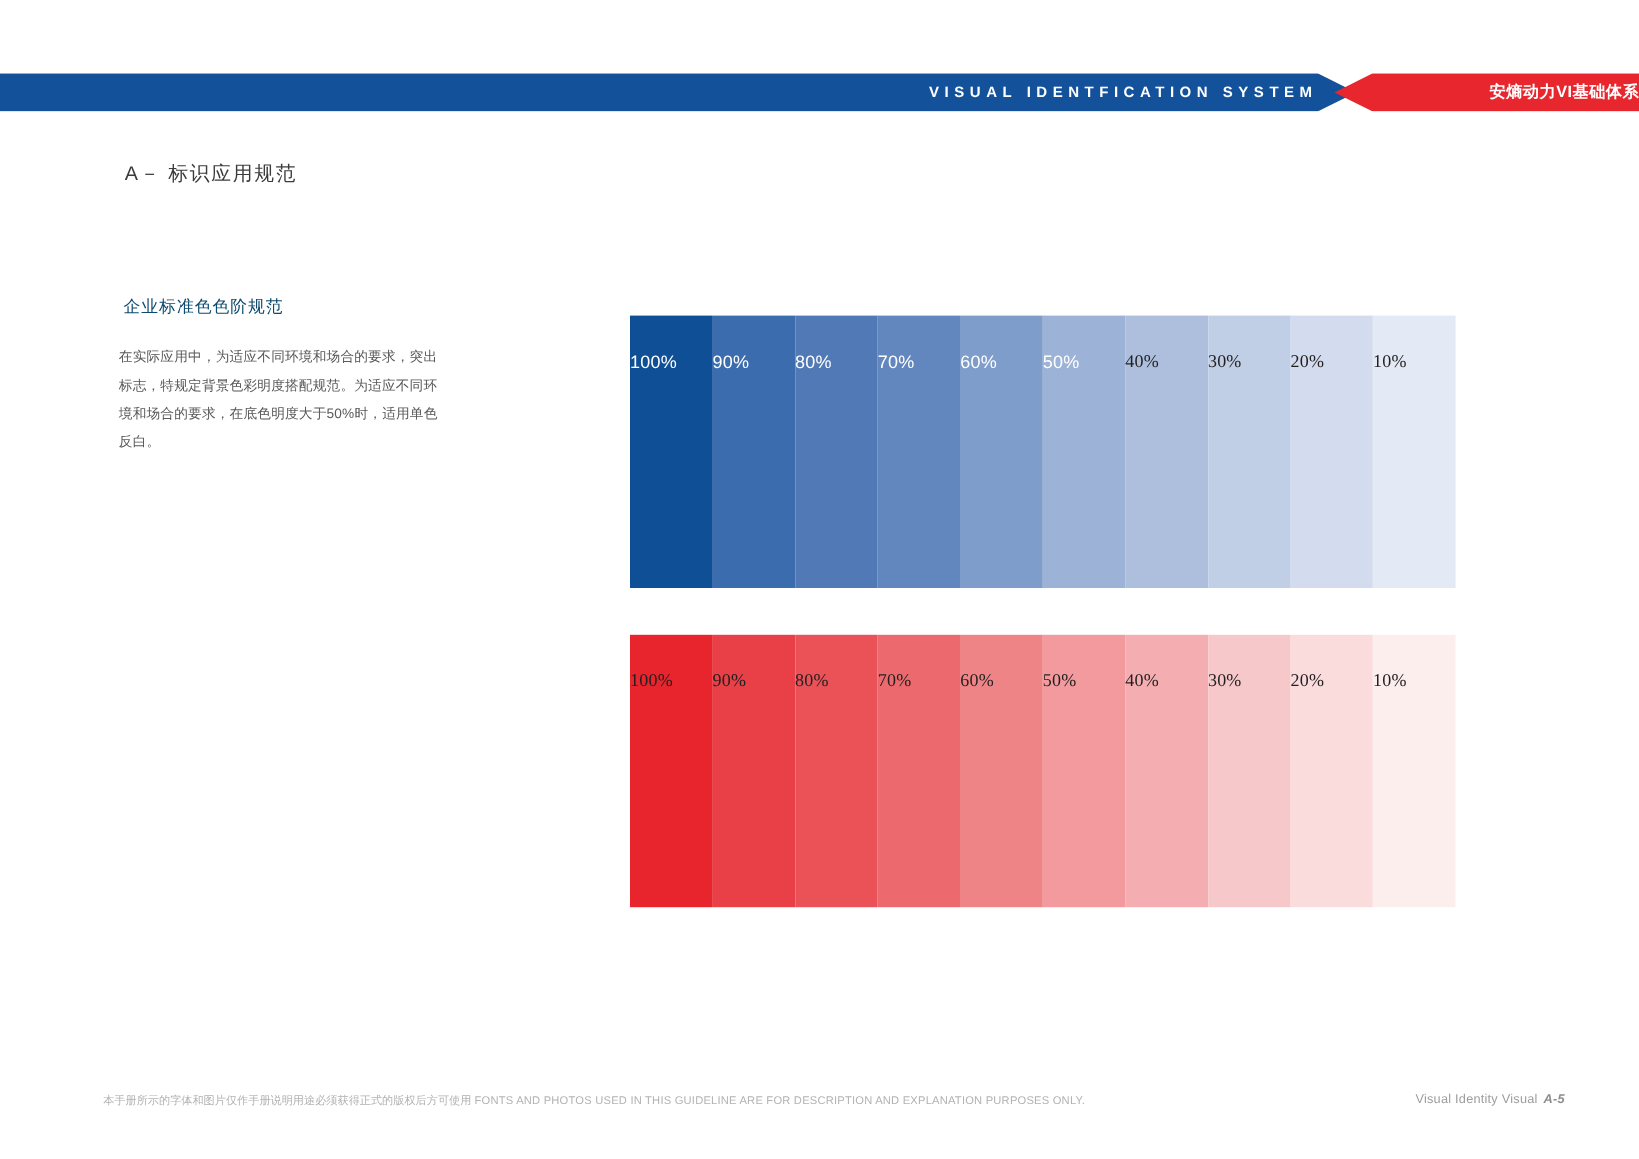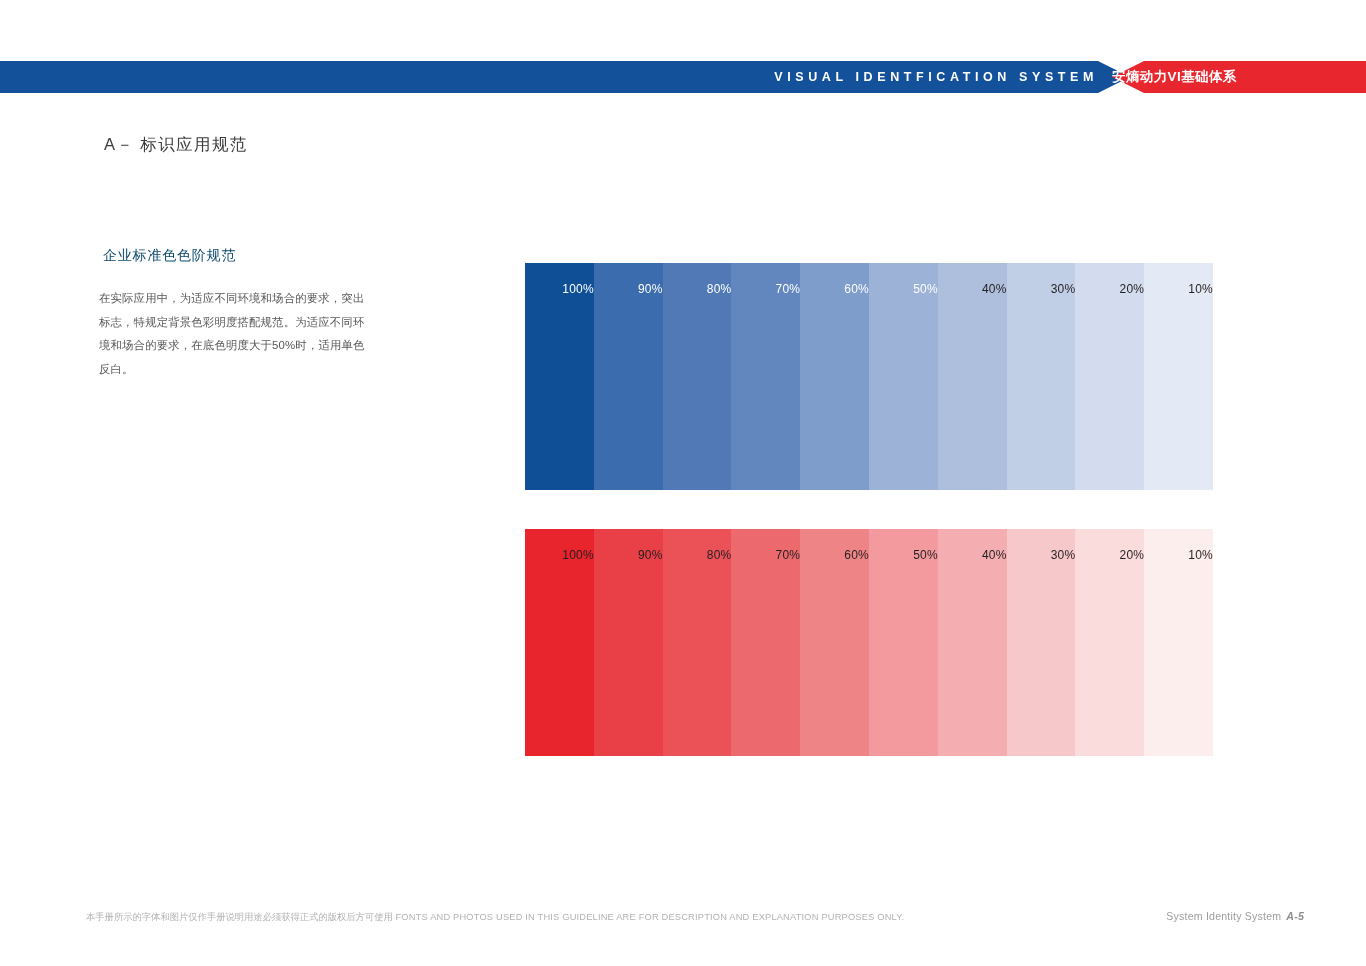--- a/index.html
+++ b/index.html
@@ -61,21 +61,21 @@
     clip-path: polygon(32px 0, 254px 0, 254px 100%, 32px 100%, 0 50%);
   }
 
   .header-title-cn {
     position: absolute;
     left: 1112px;
     top: 0;
     width: 254px;
     height: 32px;
     line-height: 32px;
-    text-align: left;
+    text-align: right;
     color: #ffffff;
     font-size: 13.5px;
     font-weight: bold;
     letter-spacing: 0.4px;
     white-space: nowrap;
   }
 
   
   .section-title {
     position: absolute;
@@ -128,29 +128,29 @@
     flex: 1 1 0;
     height: 100%;
     position: relative;
   }
 
   .swatch-label {
     position: absolute;
     top: 0;
     left: 0;
     right: 0;
-    text-align: right;
-    padding-top: 20px;
-    font-size: 12px;
+    text-align: left;
+    padding-top: 32px;
+    font-size: 15px;
     letter-spacing: 0.2px;
     line-height: 1;
   }
 
   .swatch-label.light { color: #ffffff; }
-  .swatch-label.dark  { color: #231f20; }
+  .swatch-label.dark  { color: #231f20; font-family: Liberation Serif, serif; }
 
   
   .footer-left {
     position: absolute;
     left: 86px;
     top: 911px;
     font-size: 9.3px;
     color: #b2b2b3;
     letter-spacing: 0.1px;
     white-space: nowrap;
@@ -260,16 +260,16 @@
         <div class="swatch-label dark">10%</div>
       </div>
     </div>
 
   <div class="footer-left">
     <span class="cn">本手册所示的字体和图片仅作手册说明用途必须获得正式的版权后方可使用</span>
     <span class="en">FONTS AND PHOTOS USED IN THIS GUIDELINE ARE FOR DESCRIPTION AND EXPLANATION PURPOSES ONLY.</span>
   </div>
 
   <div class="footer-right">
-    <span>System Identity System</span><span class="page-no">A-5</span>
+    <span>Visual Identity Visual</span><span class="page-no">A-5</span>
   </div>
 
 </div>
 
 </body></html>

